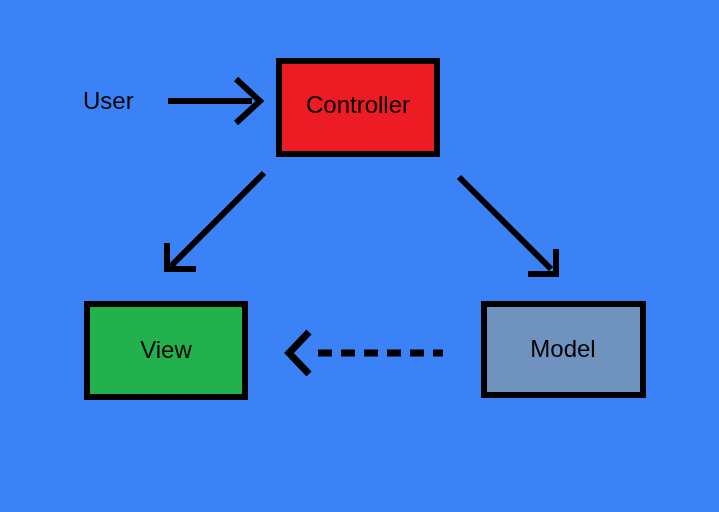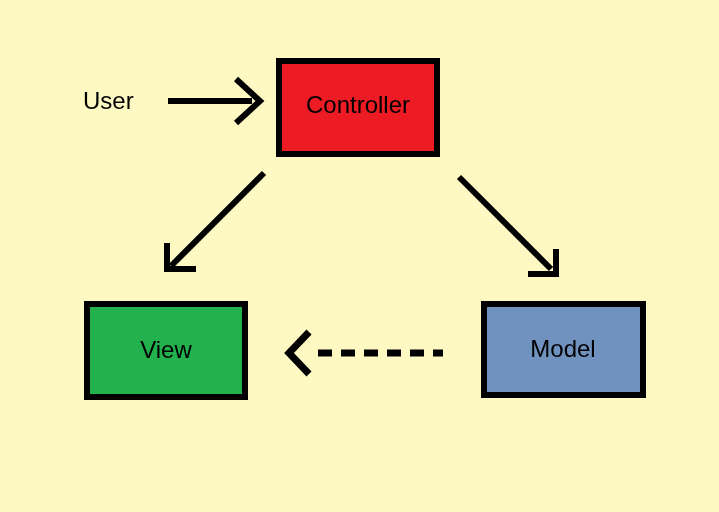--- a/index.html
+++ b/index.html
@@ -5,21 +5,21 @@
 <style>
   html, body {
     margin: 0;
     padding: 0;
     background: #ffffff;
   }
   #canvas-wrap {
     position: relative;
     width: 719px;
     height: 512px;
-    background: #fef9c3;
+    background: #3b82f6;
     overflow: hidden;
     font-family: "Liberation Sans", sans-serif;
   }
   svg text {
     font-family: "Liberation Sans", sans-serif;
     font-size: 24px;
     fill: #000000;
   }
   .node-rect {
     stroke-width: 6px;

